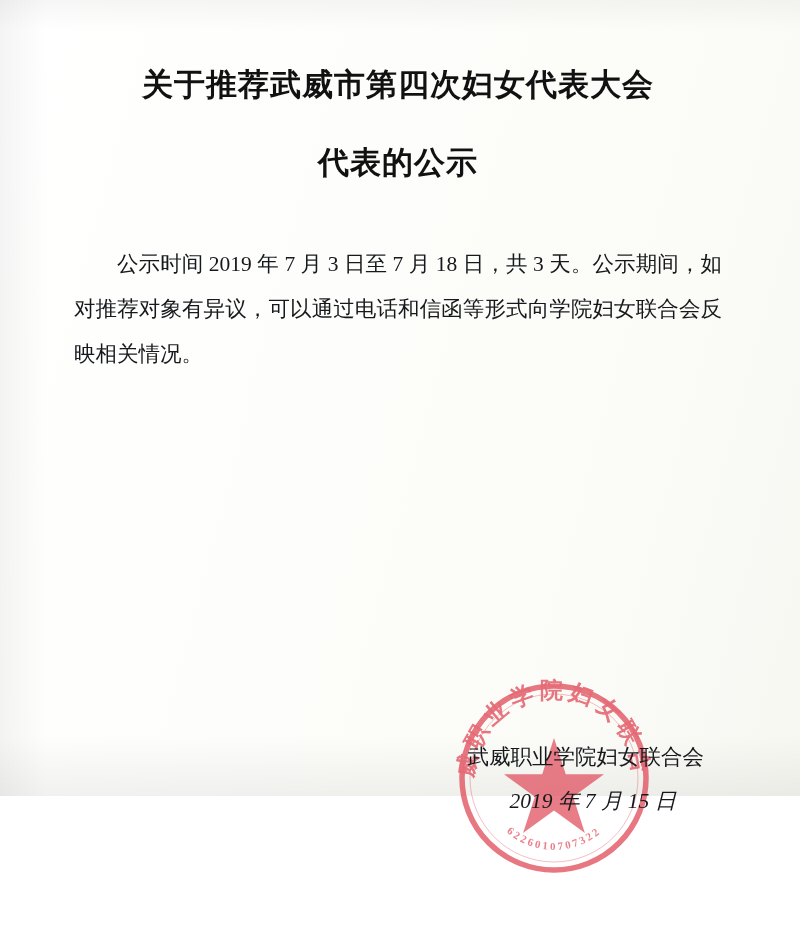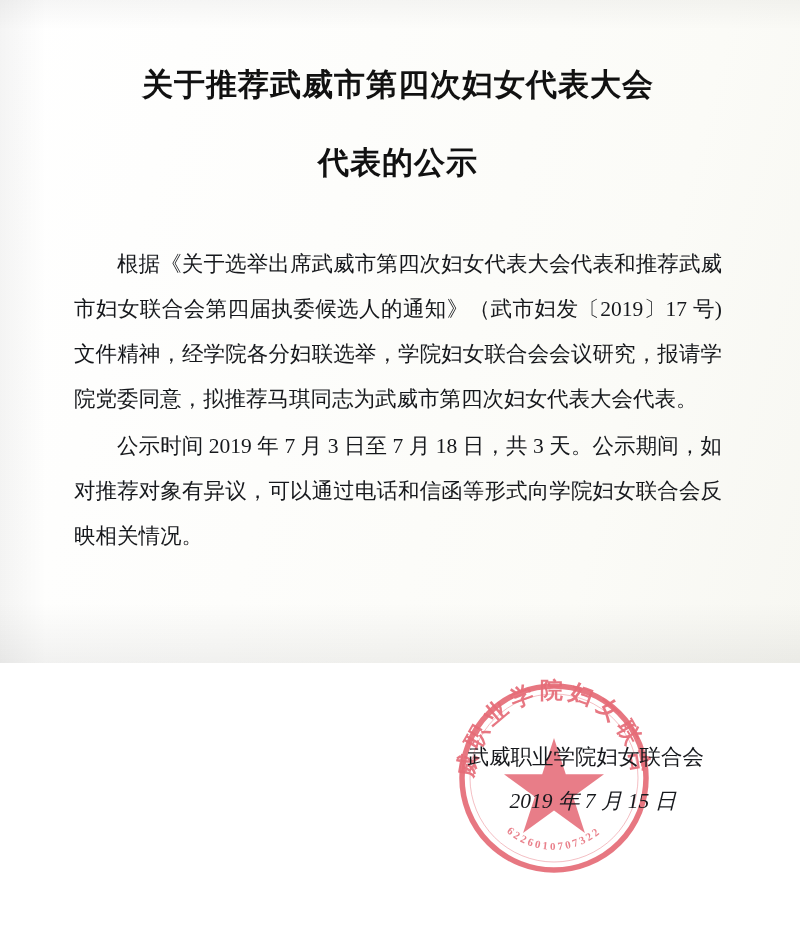--- a/index.html
+++ b/index.html
@@ -10,21 +10,21 @@
     width: 800px;
     height: 940px;
     background: #ffffff;
     font-family: "Liberation Serif", "DejaVu Serif", serif;
     color: #1a1a1a;
     overflow: hidden;
   }
   .page {
     position: relative;
     width: 800px;
-    height: 663px;
+    height: 796px;
     background: linear-gradient(105deg, #ffffff 0%, #fdfdfb 40%, #fbfbf7 75%, #f7f7f2 100%);
     box-sizing: border-box;
     padding: 0;
   }
   
   .scan-shade-top {
     position: absolute;
     top: 0; left: 0; right: 0;
     height: 30px;
     background: linear-gradient(to bottom, rgba(0,0,0,0.035), rgba(0,0,0,0));
@@ -135,21 +135,20 @@
   <div class="scan-shade-bottom"></div>
 
   <div class="content">
 
     <div class="doc-title">
       <span class="line1">关于推荐武威市第四次妇女代表大会</span>
       <span class="line2">代表的公示</span>
     </div>
 
     <div class="body-text">
-      <p class="para">根据《关于选举出席武威市第四次妇女代表大会代表和推荐武威市妇女联合会第四届执委候选人的通知》（武市妇发〔2019〕17 号)文件精神，经学院各分妇联选举，学院妇女联合会会议研究，报请学院党委同意，拟推荐马琪同志为武威市第四次妇女代表大会代表。</p>
       <p class="para">公示时间 2019 年 7 月 3 日至 7 月 18 日，共 3 天。公示期间，如对推荐对象有异议，可以通过电话和信函等形式向学院妇女联合会反映相关情况。</p>
     </div>
 
   </div>
 
   <div class="seal">
     <svg width="212" height="212" viewBox="0 0 212 212" xmlns="http://www.w3.org/2000/svg">
       <defs>
         <path id="sealArcTop" d="M 26 106 A 80 80 0 0 1 186 106"></path>
         <path id="sealArcBottom" d="M 34 106 A 72 72 0 0 0 178 106"></path>

